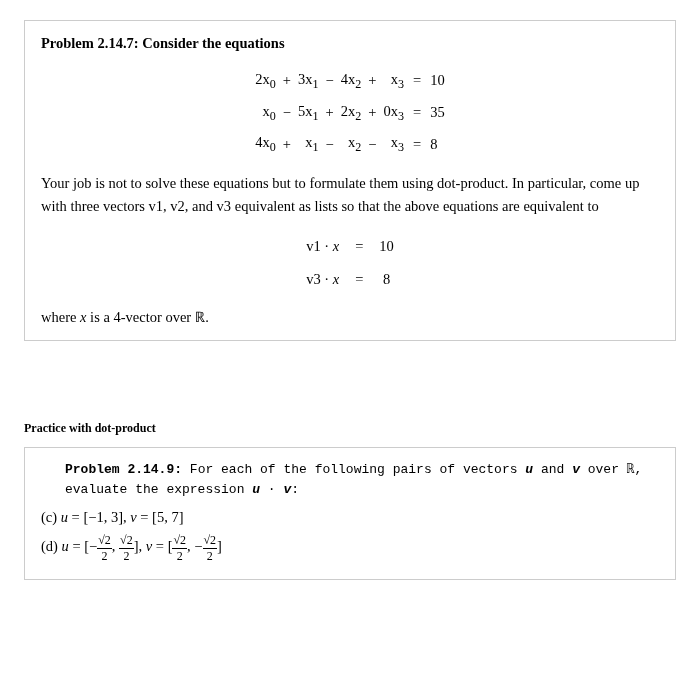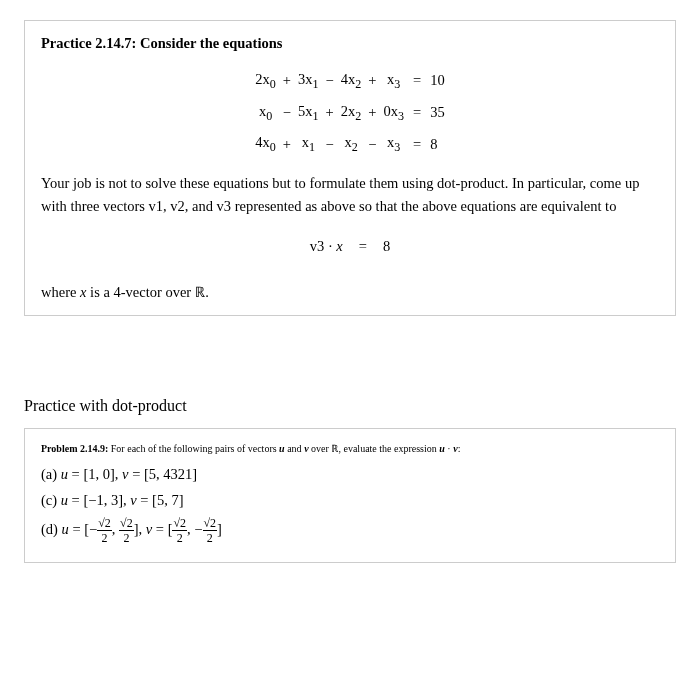--- a/index.html
+++ b/index.html
@@ -46,21 +46,21 @@
 
     .eq-table {
       display: inline-table;
       border-collapse: collapse;
       font-family: 'Times New Roman', Times, serif;
       font-size: 14.5px;
     }
 
     .eq-table td {
       padding: 1px 3px;
-      text-align: center;
+      text-align: right;
       vertical-align: middle;
       font-family: 'Times New Roman', Times, serif;
     }
 
     .eq-table td.op {
       text-align: center;
       padding: 1px 4px;
     }
 
     .eq-table td.eq-sign {
@@ -100,34 +100,35 @@
       font-size: 14.5px;
       margin-top: 8px;
       font-family: 'Times New Roman', Times, serif;
     }
 
     .spacer {
       height: 60px;
     }
 
     .section2-title {
-      font-weight: normal;
-      font-size: 16px;
+      font-weight: bold;
+      font-size: 12px;
       margin-bottom: 10px;
     }
 
     .problem2-box {
       border: 1px solid #ccc;
       padding: 12px 16px;
     }
 
     .problem2-label {
-      font-size: 10px;
+      font-size: 13px;
       margin-bottom: 8px;
-      font-family: Liberation Serif, serif;
+      font-family: Liberation Mono, monospace;
+      margin-left: 24px;
     }
 
     .sub-item {
       font-size: 14.5px;
       margin: 4px 0;
       font-family: 'Times New Roman', Times, serif;
     }
 
     .italic { font-style: italic; }
     .bold { font-weight: bold; }
@@ -151,21 +152,21 @@
     }
   </style>
 </head>
 <body>
 
 <div class="page">
 
 
   <div class="problem-box">
     <div class="problem-label">
-      <span>Practice 2.14.7:</span>
+      <span>Problem 2.14.7:</span>
       <span> Consider the equations</span>
     </div>
 
     <div class="equations-block">
       <table class="eq-table">
         <tbody>
             <tr>
           <td>2x<sub>0</sub></td>
           <td class="op">+</td>
           <td>3x<sub>1</sub></td>
@@ -195,26 +196,31 @@
           <td>x<sub>2</sub></td>
           <td class="op">−</td>
           <td>x<sub>3</sub></td>
           <td class="eq-sign">=</td>
           <td class="rhs">8</td>
         </tr>
       </tbody></table>
     </div>
 
     <div class="description-text">
-      Your job is not to solve these equations but to formulate them using dot-product. In particular, come up with three vectors v1, v2, and v3 represented as above so that the above equations are equivalent to
+      Your job is not to solve these equations but to formulate them using dot-product. In particular, come up with three vectors v1, v2, and v3 equivalent as lists so that the above equations are equivalent to
     </div>
 
     <div class="dot-equations">
       <table class="dot-eq-table">
         <tbody>
+            <tr>
+          <td>v1 · <span class="italic">x</span></td>
+          <td style="padding: 0 8px;">=</td>
+          <td>10</td>
+        </tr>
         <tr>
           <td>v3 · <span class="italic">x</span></td>
           <td style="padding: 0 8px;">=</td>
           <td>8</td>
         </tr>
       </tbody></table>
     </div>
 
     <div class="where-text">
       where <span class="italic">x</span> is a 4-vector over ℝ.
@@ -224,25 +230,20 @@
   <div class="spacer"></div>
 
   <div class="section2-title">Practice with dot-product</div>
 
   <div class="problem2-box">
     <div class="problem2-label">
       <span class="bold">Problem 2.14.9:</span>
       <span> For each of the following pairs of vectors <span style="font-weight:bold; font-style:italic;">u</span> and <span style="font-weight:bold; font-style:italic;">v</span> over ℝ, evaluate the expression <span style="font-weight:bold; font-style:italic;">u</span> · <span style="font-weight:bold; font-style:italic;">v</span>:</span>
     </div>
 
-    <div class="sub-item">
-      <span>(a)</span>
-      <span> <span class="italic">u</span> = [1, 0],</span>
-      <span> <span class="italic">v</span> = [5, 4321]</span>
-    </div>
 
 
     <div class="sub-item">
       <span>(c)</span>
       <span> <span class="italic">u</span> = [−1, 3],</span>
       <span> <span class="italic">v</span> = [5, 7]</span>
     </div>
 
     <div class="sub-item">
       <span>(d)</span>

